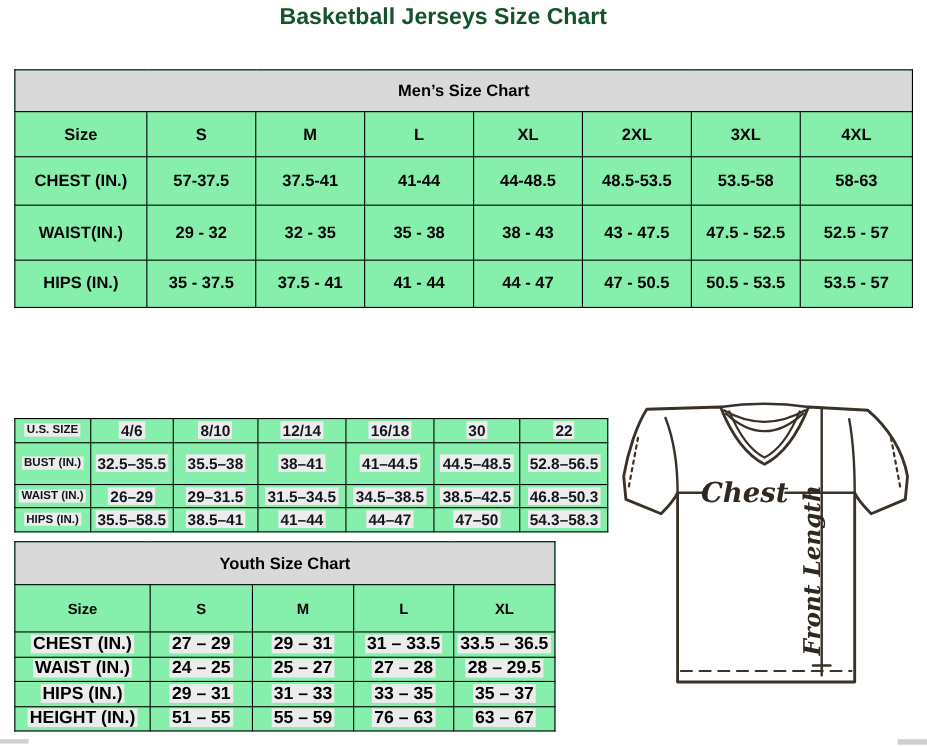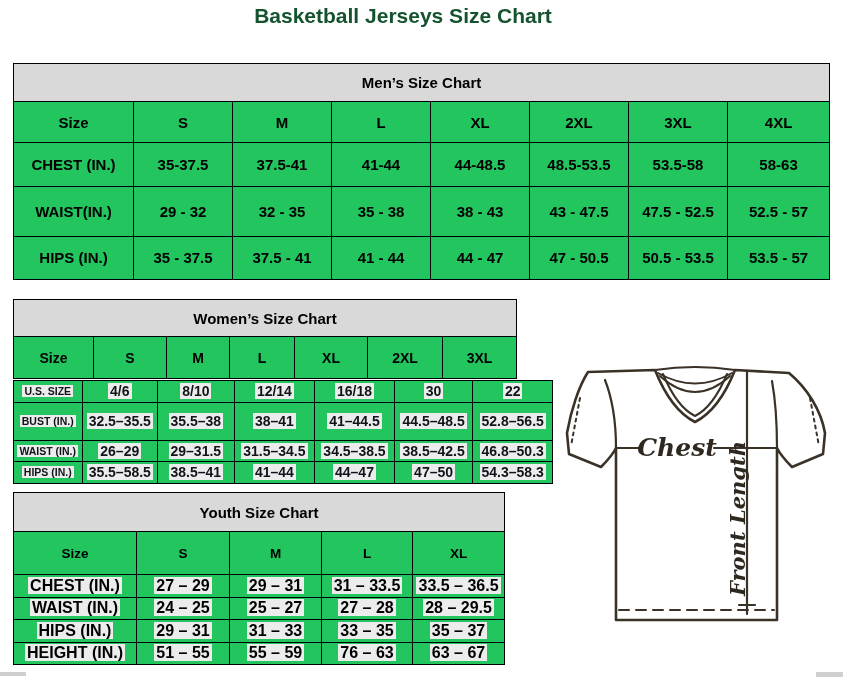--- a/index.html
+++ b/index.html
@@ -1,20 +1,20 @@
 <!DOCTYPE html>
 <html><head>
 <meta charset="utf-8">
 <style>
   html,body{margin:0;padding:0;background:#fff;}
   .page{position:relative;width:843px;height:679px;background:#fff;overflow:hidden;
         font-family:"Liberation Sans",sans-serif;}
   .page-title{position:absolute;top:4px;left:0;width:806px;text-align:center;
         font-size:21px;font-weight:bold;color:#14532d;font-family:"Liberation Sans",sans-serif;}
-  table{position:absolute;border-collapse:collapse;table-layout:fixed;background:#22c55e;}
+  table{position:absolute;border-collapse:collapse;table-layout:fixed;background:#86efac;}
   td{border:1.5px solid #000;text-align:center;vertical-align:middle;padding:0;
      font-weight:bold;color:#000;overflow:hidden;white-space:nowrap;}
   .outer2 td{border-width:1.8px;}
   tr.band td{background:#d9d9d9;font-size:15px;}
   .t-mens tr.sizerow td{font-size:15px;}
   .t-mens td.rowlabel{font-size:14px;}
   .t-mens tr.datarow td{font-size:15px;}
   .t-w-head tr.sizerow td{font-size:14px;}
   .t-youth tr.sizerow td{font-size:13.5px;}
   .small-rows td{font-size:14px;color:#10131a;}
@@ -52,21 +52,21 @@
           <td class="">S</td>
           <td class="">M</td>
           <td class="">L</td>
           <td class="">XL</td>
           <td class="">2XL</td>
           <td class="">3XL</td>
           <td class="">4XL</td>
         </tr>
         <tr class="datarow" style="height:43.5px">
           <td class="rowlabel">CHEST (IN.)</td>
-          <td class="">35-37.5</td>
+          <td class="">57-37.5</td>
           <td class="">37.5-41</td>
           <td class="">41-44</td>
           <td class="">44-48.5</td>
           <td class="">48.5-53.5</td>
           <td class="">53.5-58</td>
           <td class="">58-63</td>
         </tr>
         <tr class="datarow" style="height:50px">
           <td class="rowlabel">WAIST(IN.)</td>
           <td class="">29 - 32</td>
@@ -83,45 +83,20 @@
           <td class="">37.5 - 41</td>
           <td class="">41 - 44</td>
           <td class="">44 - 47</td>
           <td class="">47 - 50.5</td>
           <td class="">50.5 - 53.5</td>
           <td class="">53.5 - 57</td>
         </tr>
       </tbody>
     </table>
 
-  <table id="womens-header-table" class="t-w-head" style="left:13px;top:299px;width:503px;">
-      <colgroup>
-        <col style="width:80px">
-        <col style="width:73px">
-        <col style="width:63px">
-        <col style="width:65px">
-        <col style="width:73px">
-        <col style="width:75px">
-        <col style="width:74px">
-      </colgroup>
-      <tbody>
-        <tr class="band" style="height:37px">
-          <td colspan="7">Women’s Size Chart</td>
-        </tr>
-        <tr class="sizerow" style="height:42px">
-          <td class="">Size</td>
-          <td class="">S</td>
-          <td class="">M</td>
-          <td class="">L</td>
-          <td class="">XL</td>
-          <td class="">2XL</td>
-          <td class="">3XL</td>
-        </tr>
-      </tbody>
-    </table>
 
   <table id="womens-data-table" class="small-rows" style="left:13px;top:380px;width:540px;">
       <colgroup>
         <col style="width:68px">
         <col style="width:75px">
         <col style="width:76px">
         <col style="width:80px">
         <col style="width:79px">
         <col style="width:78px">
         <col style="width:79px">

